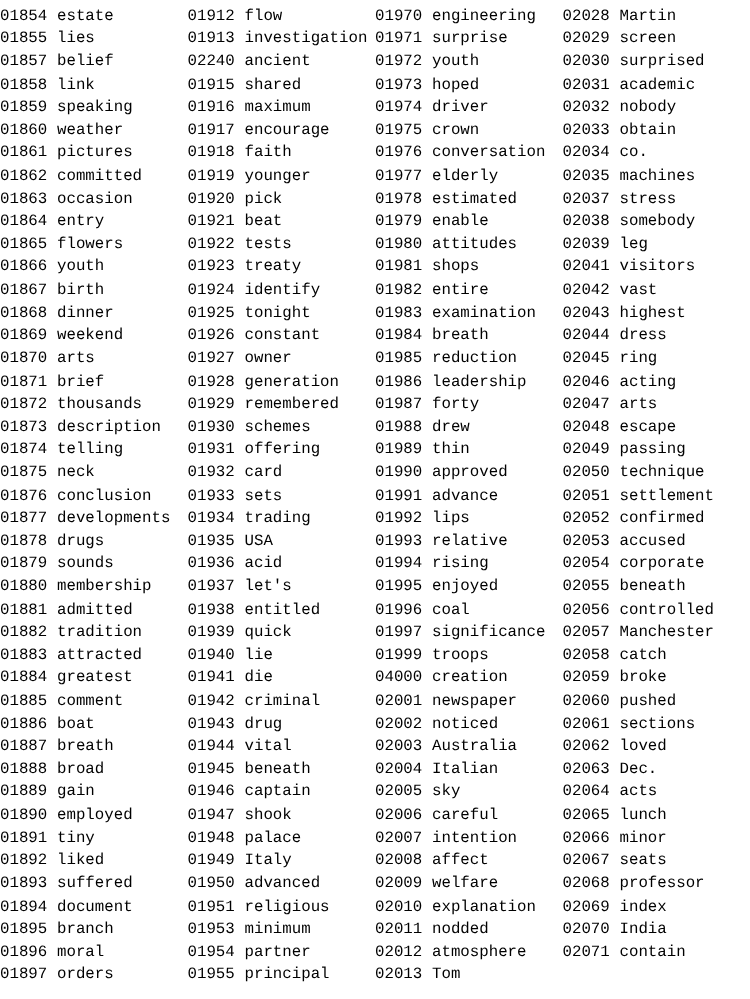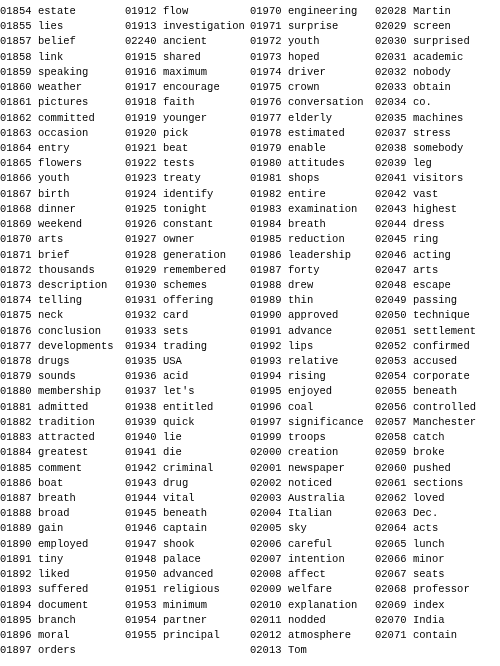--- a/index.html
+++ b/index.html
@@ -368,20 +368,24 @@
         </div>
         <div class="row">
           <span class="num">01947</span>
           <span class="word">shook</span>
         </div>
         <div class="row">
           <span class="num">01948</span>
           <span class="word">palace</span>
         </div>
         <div class="row">
+          <span class="num">01949</span>
+          <span class="word">Italy</span>
+        </div>
+        <div class="row">
           <span class="num">01950</span>
           <span class="word">advanced</span>
         </div>
         <div class="row">
           <span class="num">01951</span>
           <span class="word">religious</span>
         </div>
         <div class="row">
           <span class="num">01953</span>
           <span class="word">minimum</span>
@@ -506,21 +510,21 @@
         </div>
         <div class="row">
           <span class="num">01997</span>
           <span class="word">significance</span>
         </div>
         <div class="row">
           <span class="num">01999</span>
           <span class="word">troops</span>
         </div>
         <div class="row">
-          <span class="num">02000</span>
+          <span class="num">04000</span>
           <span class="word">creation</span>
         </div>
         <div class="row">
           <span class="num">02001</span>
           <span class="word">newspaper</span>
         </div>
         <div class="row">
           <span class="num">02002</span>
           <span class="word">noticed</span>
         </div>

